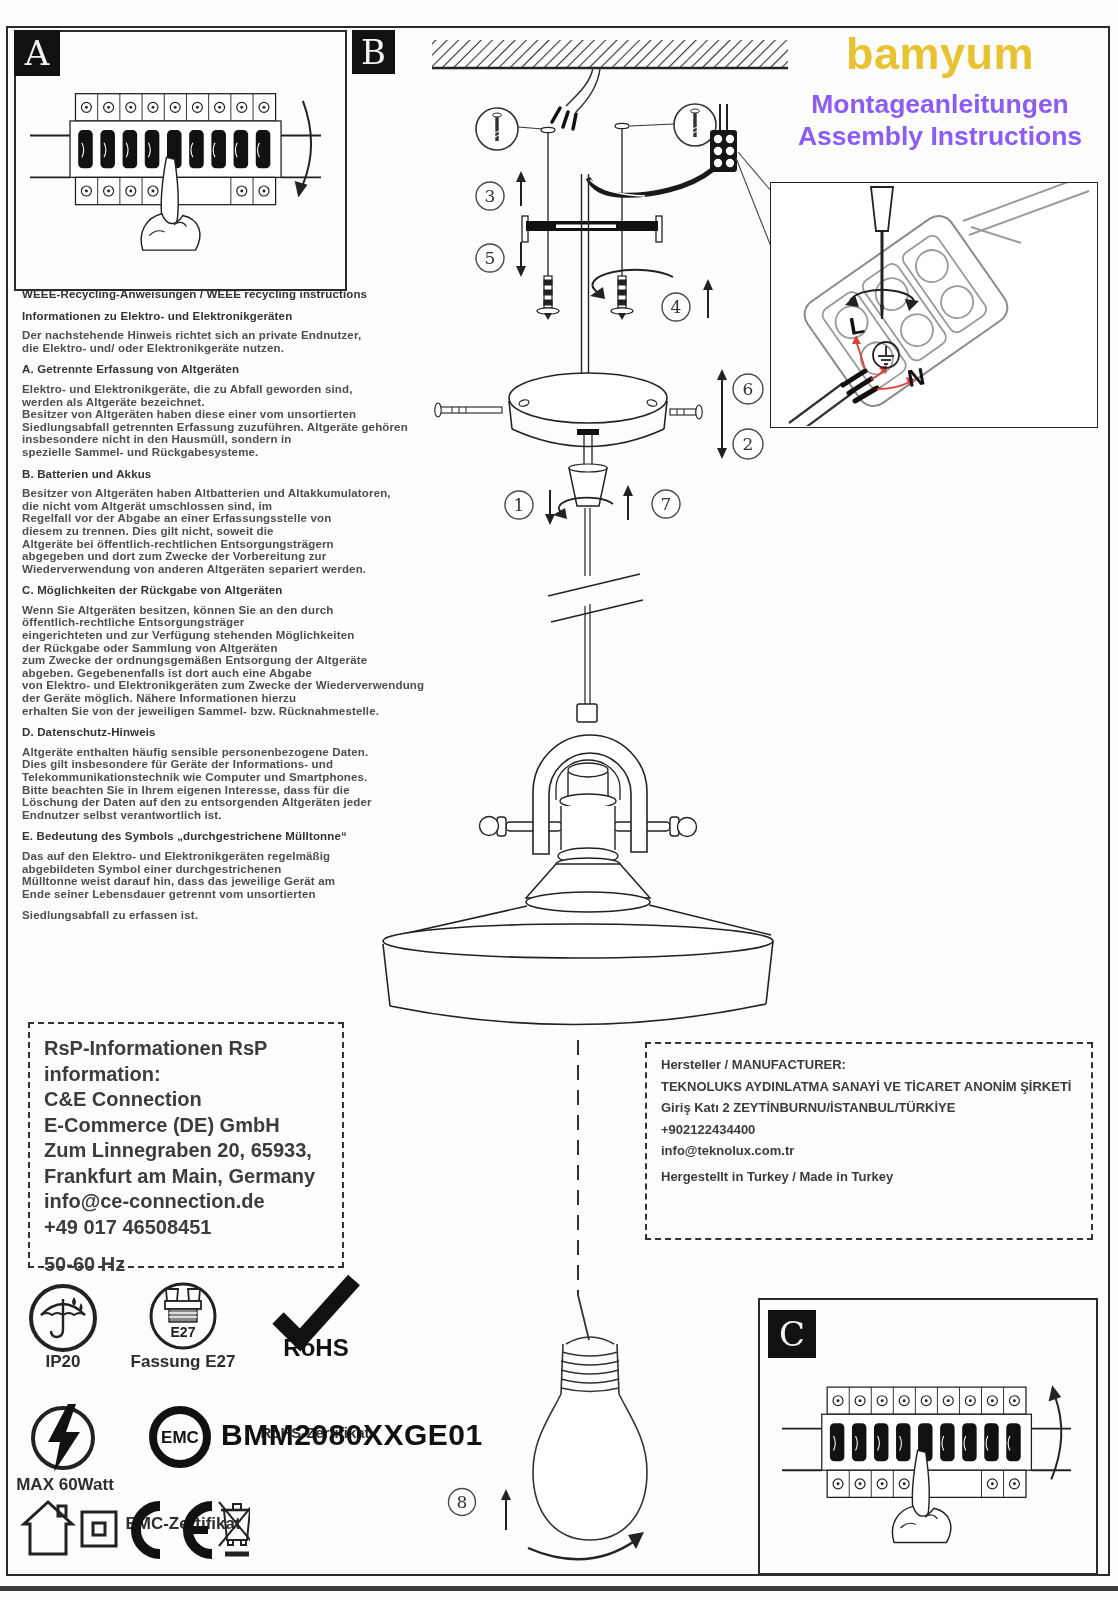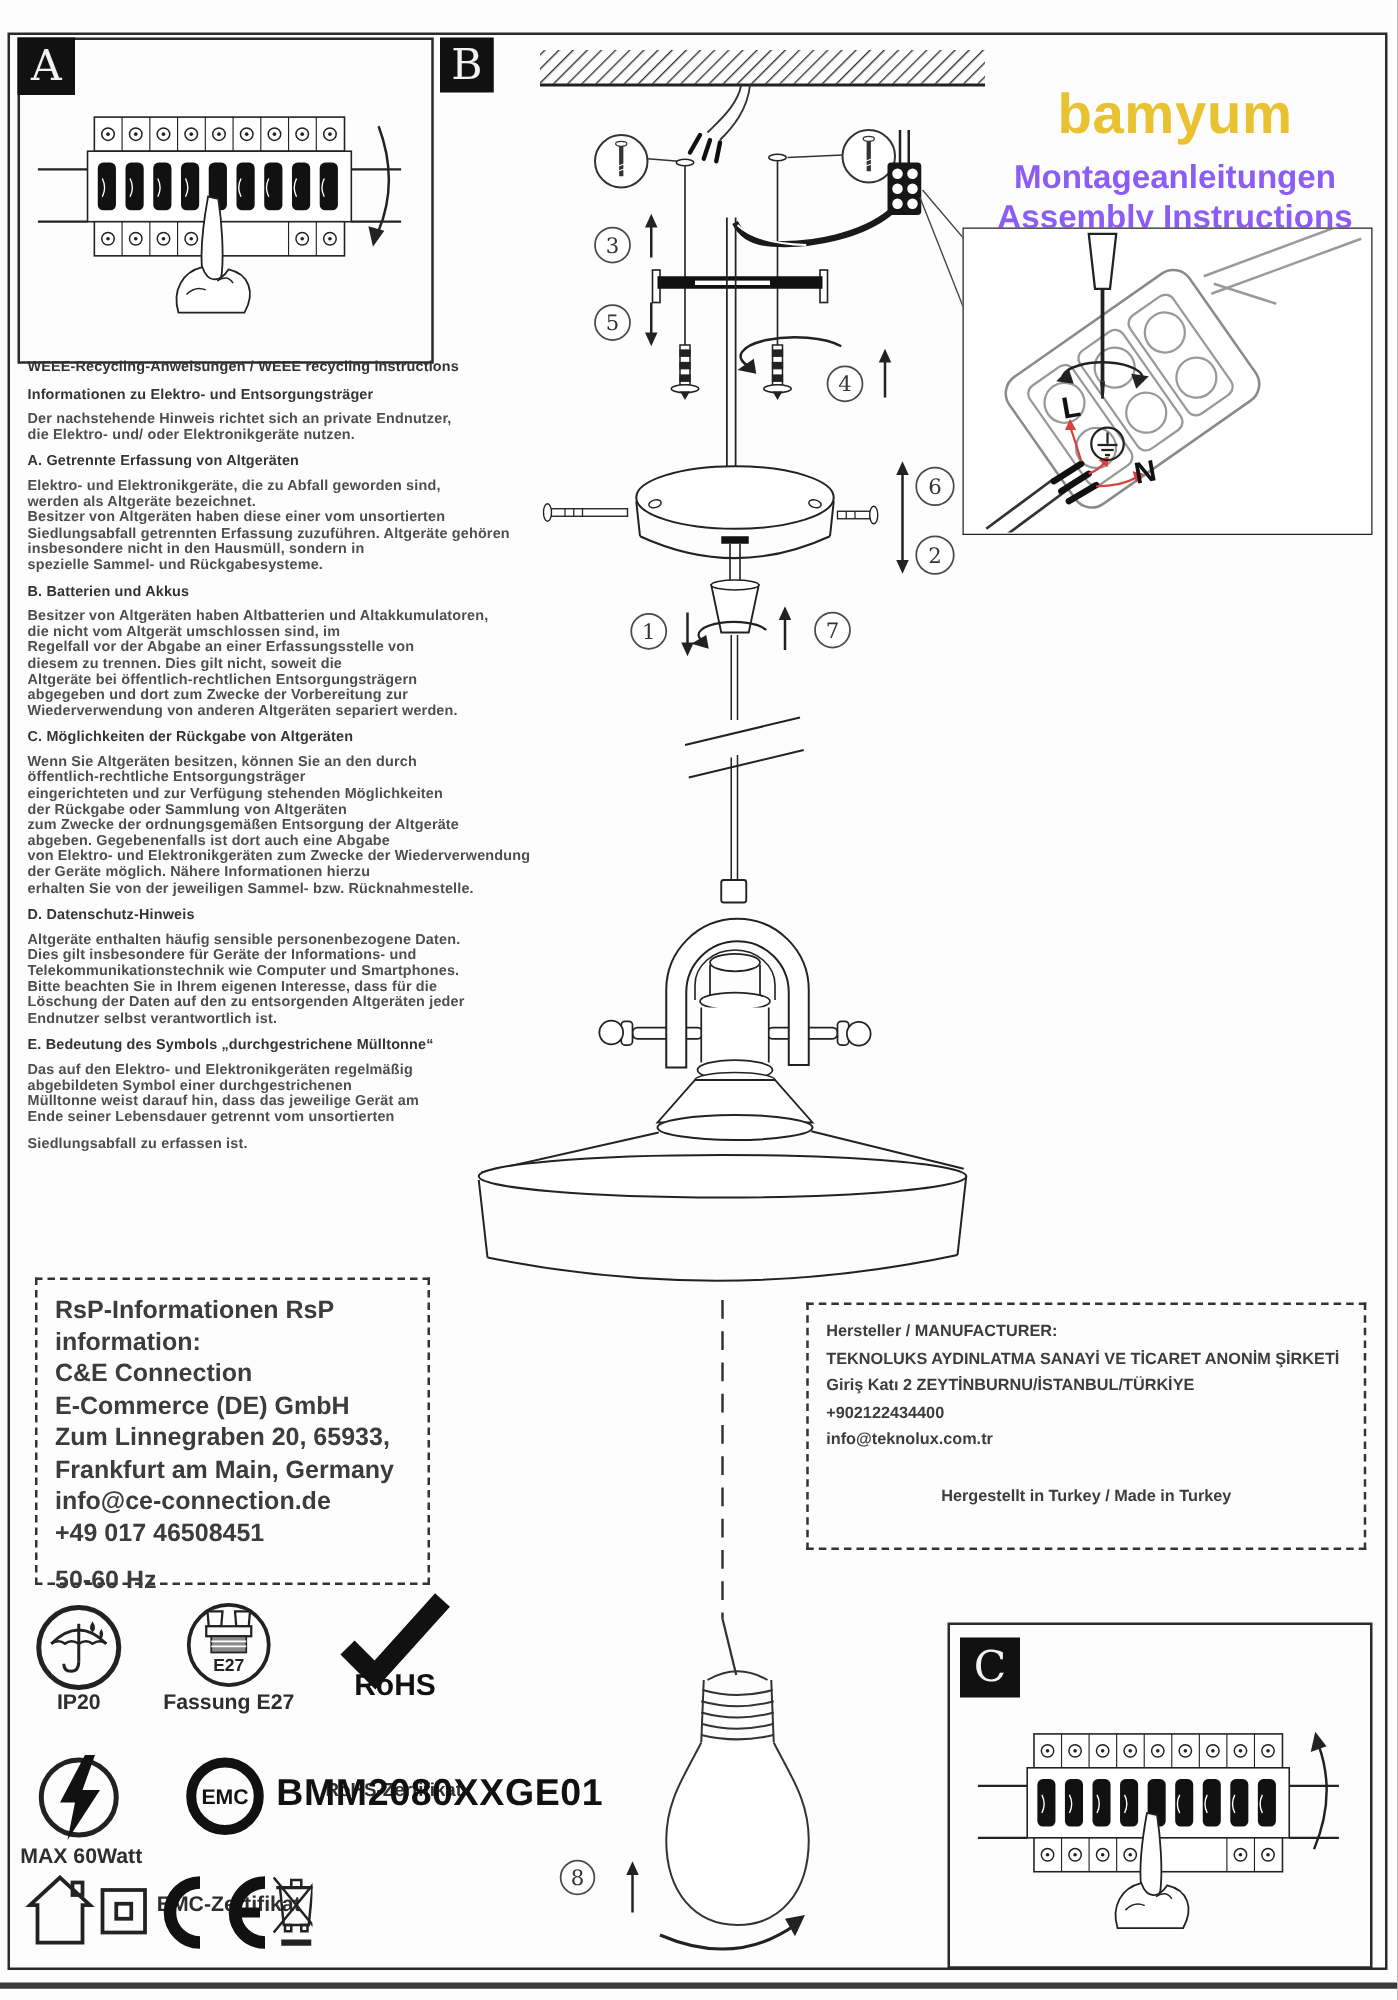--- a/index.html
+++ b/index.html
@@ -19,37 +19,37 @@
   .panel-c .tag{left:8px;top:10px;width:48px;height:48px;position:absolute;}
   .panel-a svg,.panel-c svg{position:absolute;}
 
   .weee{position:absolute;left:22px;top:288px;width:424px;font-size:11.5px;line-height:12.6px;
         color:#4e4e4e;letter-spacing:.15px;}
   .weee .w-title{font-weight:bold;color:#333;margin:0 0 9px;}
   .weee h4{font-size:11.5px;margin:9px 0 7px;color:#333;}
   .weee p{margin:0 0 8px;white-space:pre-line;font-weight:bold;}
   .weee .w-footer{margin-top:9px;}
 
-  .brand{position:absolute;left:790px;top:28px;width:300px;text-align:center;margin-top:37px;}
+  .brand{position:absolute;left:790px;top:28px;width:300px;text-align:center;}
   .brand .logo{font-size:45px;font-weight:800;letter-spacing:.5px;color:var(--brand-yellow);}
   .brand .sub{font-size:26.5px;font-weight:700;line-height:32px;color:#8b5cf6;margin-top:8px;}
 
   .inset{position:absolute;left:770px;top:182px;width:328px;height:246px;border:1.5px solid #222;box-sizing:border-box;background:#fff;}
 
   .bulb-box{position:absolute;left:740px;top:692px;width:356px;height:113px;border:2px dashed #222;
             box-sizing:border-box;padding:14px 18px;color:#222;}
   .bulb-box .bl{font-size:21px;font-weight:600;}
   .bulb-box .bl+.bl{margin-top:11px;}
   .bulb-box svg{position:absolute;right:14px;top:26px;}
 
   .dash-box{border:2px dashed #333;box-sizing:border-box;position:absolute;color:#3c3c3c;}
   .rsp{left:28px;top:1022px;width:316px;height:246px;padding:12px 14px;font-size:20px;font-weight:700;line-height:25.5px;}
   .rsp .hz{margin-top:12px;}
   .mfg{left:645px;top:1042px;width:448px;height:198px;padding:10px 14px;font-size:13px;font-weight:700;line-height:21.5px;}
-  .mfg .made{margin-top:24px;text-align:center;}
+  .mfg .made{margin-top:4px;}
 
   .cert-label{position:absolute;font-size:17px;font-weight:700;color:#2e2e2e;text-align:center;}
   .model{position:absolute;left:221px;top:1418px;font-size:30px;font-weight:800;color:#111;letter-spacing:.5px;}
   .absvg{position:absolute;}
   svg text{font-family:"Liberation Sans",sans-serif;}
   svg .stepnum{font-family:"DejaVu Serif",serif;font-size:17px;fill:#333;}
 </style>
 </head>
 <body>
 
@@ -166,21 +166,21 @@
       <use href="#sym-breaker" x="0" y="0" width="320" height="200"></use>
       <path d="M300,34 Q318,82 300,126" fill="none" stroke="#222" stroke-width="2.2"></path>
       <polygon points="295,140 291,122 305,126" fill="#222"></polygon>
     </svg>
   </div>
 
   <div class="tag tag-b">B</div>
 
   <div class="weee">
     <p class="w-title">WEEE-Recycling-Anweisungen / WEEE recycling instructions</p>
-    <h4>Informationen zu Elektro- und Entsorgungsträger</h4>
+    <h4>Informationen zu Elektro- und Elektronikgeräten</h4>
     <p>Der nachstehende Hinweis richtet sich an private Endnutzer,
  die Elektro- und/ oder Elektronikgeräte nutzen.</p>
     <h4>A. Getrennte Erfassung von Altgeräten</h4>
     <p>Elektro- und Elektronikgeräte, die zu Abfall geworden sind,
  werden als Altgeräte bezeichnet.
 Besitzer von Altgeräten haben diese einer vom unsortierten
 Siedlungsabfall getrennten Erfassung zuzuführen. Altgeräte gehören
 insbesondere nicht in den Hausmüll, sondern in
 spezielle Sammel- und Rückgabesysteme.</p>
     <h4>B. Batterien und Akkus</h4>

